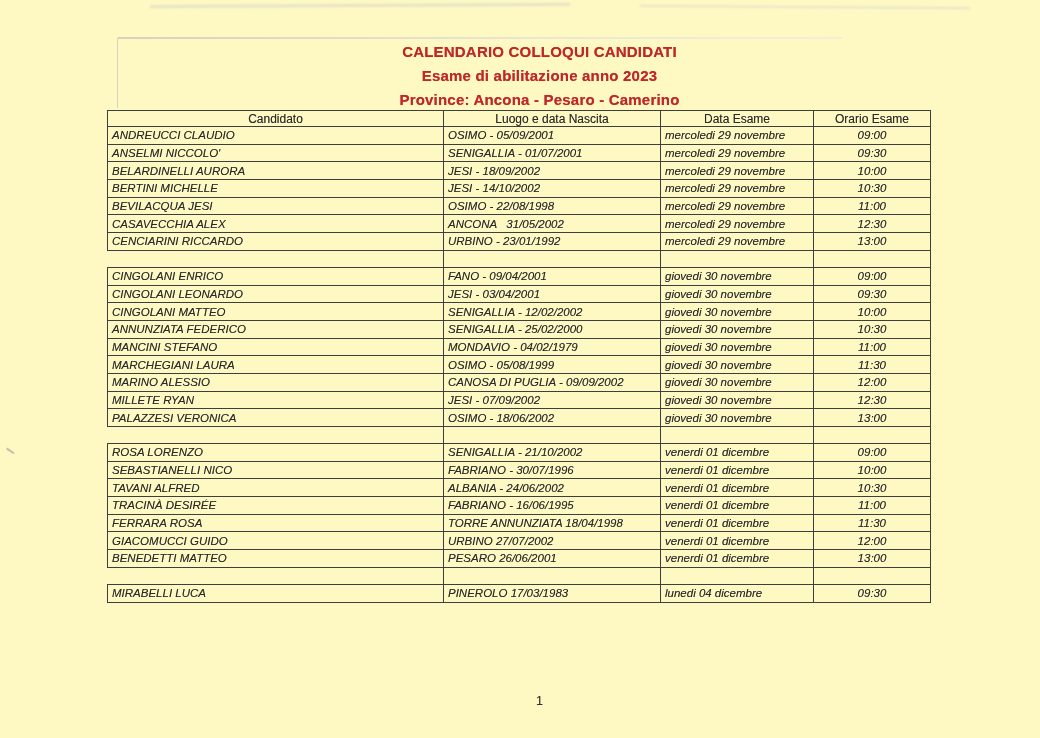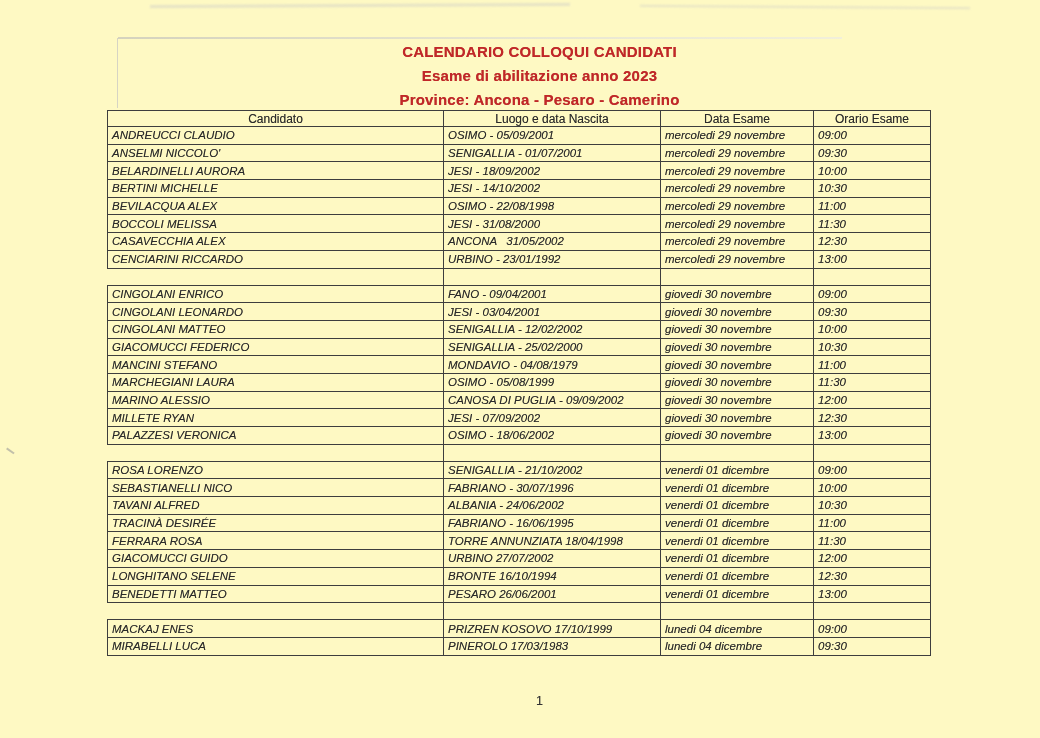--- a/index.html
+++ b/index.html
@@ -44,21 +44,21 @@
     border:1px solid #3e3e3e;
     padding:0 4px;
     white-space:pre;
     overflow:hidden;
     font-weight:normal;
   }
   .grid thead tr{height:16px;}
   .grid tbody tr{height:17.7px;font-style:italic;}
   .grid th{text-align:center;font-size:12px;}
   .grid td.c0,.grid td.c1,.grid td.c2{text-align:left;}
-  .grid td.c3{text-align:left;}
+  .grid td.c3{text-align:center;}
   .grid tr.spacer{height:17px;}
   .grid tr.spacer td{border-top:0;border-bottom:0;}
   .grid tr.spacer td:first-child{border-left:0;}
 
   .page-number{
     position:absolute;left:536px;top:694px;
     font-size:12.5px;color:#333;
     text-shadow:0 0 .5px rgba(40,40,40,.5);
   }
 </style>
@@ -111,30 +111,24 @@
           <td class="c2">mercoledi 29 novembre</td>
           <td class="c3">10:00</td>
         </tr>
         <tr>
           <td class="c0">BERTINI MICHELLE</td>
           <td class="c1">JESI - 14/10/2002</td>
           <td class="c2">mercoledi 29 novembre</td>
           <td class="c3">10:30</td>
         </tr>
         <tr>
-          <td class="c0">BEVILACQUA ALEX</td>
+          <td class="c0">BEVILACQUA JESI</td>
           <td class="c1">OSIMO - 22/08/1998</td>
           <td class="c2">mercoledi 29 novembre</td>
           <td class="c3">11:00</td>
-        </tr>
-        <tr>
-          <td class="c0">BOCCOLI MELISSA</td>
-          <td class="c1">JESI - 31/08/2000</td>
-          <td class="c2">mercoledi 29 novembre</td>
-          <td class="c3">11:30</td>
         </tr>
         <tr>
           <td class="c0">CASAVECCHIA ALEX</td>
           <td class="c1">ANCONA   31/05/2002</td>
           <td class="c2">mercoledi 29 novembre</td>
           <td class="c3">12:30</td>
         </tr>
         <tr>
           <td class="c0">CENCIARINI RICCARDO</td>
           <td class="c1">URBINO - 23/01/1992</td>
@@ -159,28 +153,28 @@
           <td class="c2">giovedi 30 novembre</td>
           <td class="c3">09:30</td>
         </tr>
         <tr>
           <td class="c0">CINGOLANI MATTEO</td>
           <td class="c1">SENIGALLIA - 12/02/2002</td>
           <td class="c2">giovedi 30 novembre</td>
           <td class="c3">10:00</td>
         </tr>
         <tr>
-          <td class="c0">GIACOMUCCI FEDERICO</td>
+          <td class="c0">ANNUNZIATA FEDERICO</td>
           <td class="c1">SENIGALLIA - 25/02/2000</td>
           <td class="c2">giovedi 30 novembre</td>
           <td class="c3">10:30</td>
         </tr>
         <tr>
           <td class="c0">MANCINI STEFANO</td>
-          <td class="c1">MONDAVIO - 04/08/1979</td>
+          <td class="c1">MONDAVIO - 04/02/1979</td>
           <td class="c2">giovedi 30 novembre</td>
           <td class="c3">11:00</td>
         </tr>
         <tr>
           <td class="c0">MARCHEGIANI LAURA</td>
           <td class="c1">OSIMO - 05/08/1999</td>
           <td class="c2">giovedi 30 novembre</td>
           <td class="c3">11:30</td>
         </tr>
         <tr>
@@ -237,44 +231,32 @@
           <td class="c2">venerdi 01 dicembre</td>
           <td class="c3">11:30</td>
         </tr>
         <tr>
           <td class="c0">GIACOMUCCI GUIDO</td>
           <td class="c1">URBINO 27/07/2002</td>
           <td class="c2">venerdi 01 dicembre</td>
           <td class="c3">12:00</td>
         </tr>
         <tr>
-          <td class="c0">LONGHITANO SELENE</td>
-          <td class="c1">BRONTE 16/10/1994</td>
-          <td class="c2">venerdi 01 dicembre</td>
-          <td class="c3">12:30</td>
-        </tr>
-        <tr>
           <td class="c0">BENEDETTI MATTEO</td>
           <td class="c1">PESARO 26/06/2001</td>
           <td class="c2">venerdi 01 dicembre</td>
           <td class="c3">13:00</td>
         </tr>
         <tr class="spacer">
           <td class="c0"></td>
           <td class="c1"></td>
           <td class="c2"></td>
           <td class="c3"></td>
         </tr>
         <tr>
-          <td class="c0">MACKAJ ENES</td>
-          <td class="c1">PRIZREN KOSOVO 17/10/1999</td>
-          <td class="c2">lunedi 04 dicembre</td>
-          <td class="c3">09:00</td>
-        </tr>
-        <tr>
           <td class="c0">MIRABELLI LUCA</td>
           <td class="c1">PINEROLO 17/03/1983</td>
           <td class="c2">lunedi 04 dicembre</td>
           <td class="c3">09:30</td>
         </tr>
       </tbody>
   </table>
 
   <div class="page-number">1</div>
 </div>

